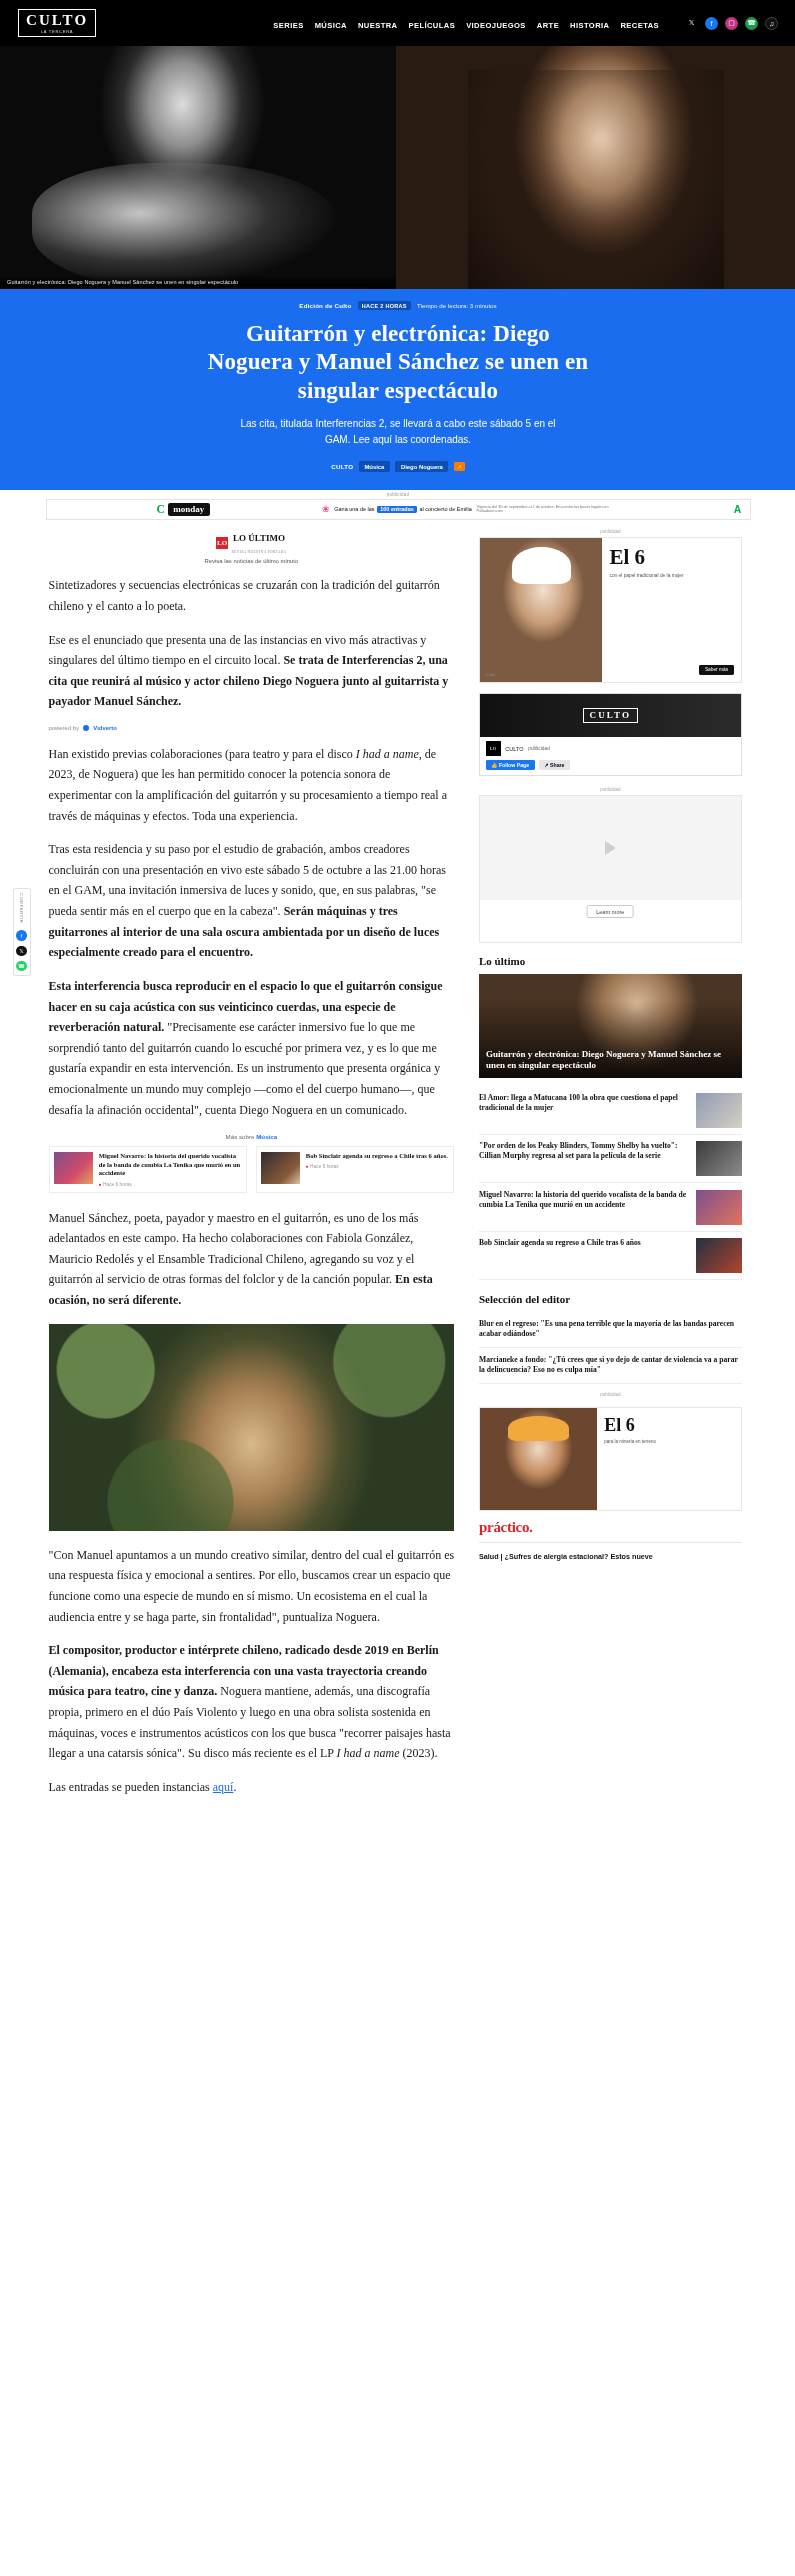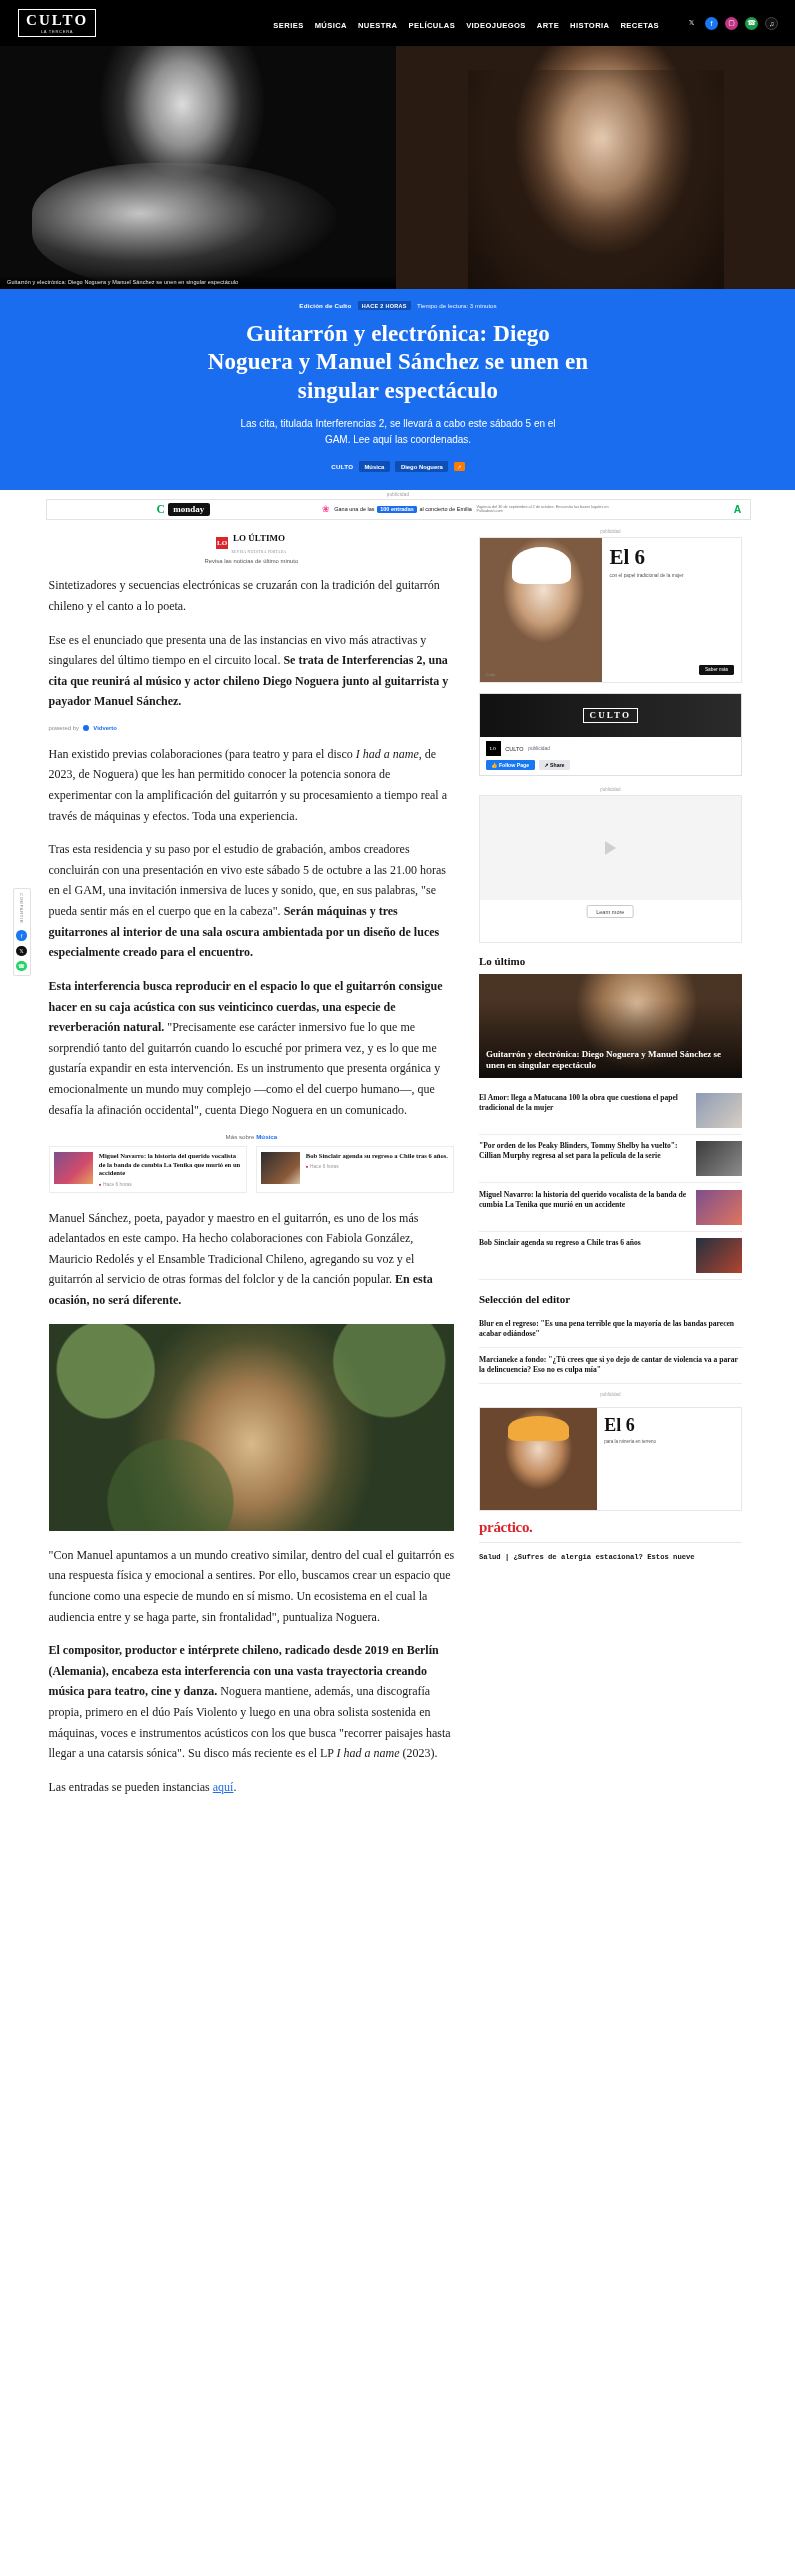--- a/index.html
+++ b/index.html
@@ -532,21 +532,21 @@
   .practico {
     font-family:"Liberation Serif", serif;
     font-weight:700;
     color:#d8262c;
     font-size:15px;
     letter-spacing:-0.3px;
     margin:7px 0 5.5px 0;
   }
   .practico-line { height:0.7px; background:#e6e6e6; margin-bottom:5.5px;}
   .practico-item {
-    font-family:Liberation Mono, monospace;
+    font-family:Liberation Sans, sans-serif;
     font-size:7.2px;
     line-height:1.4;
     font-weight:700;
     color:#111;
     padding:4.1px 0;
   }
 </style>
 </head>
 <body>
 

